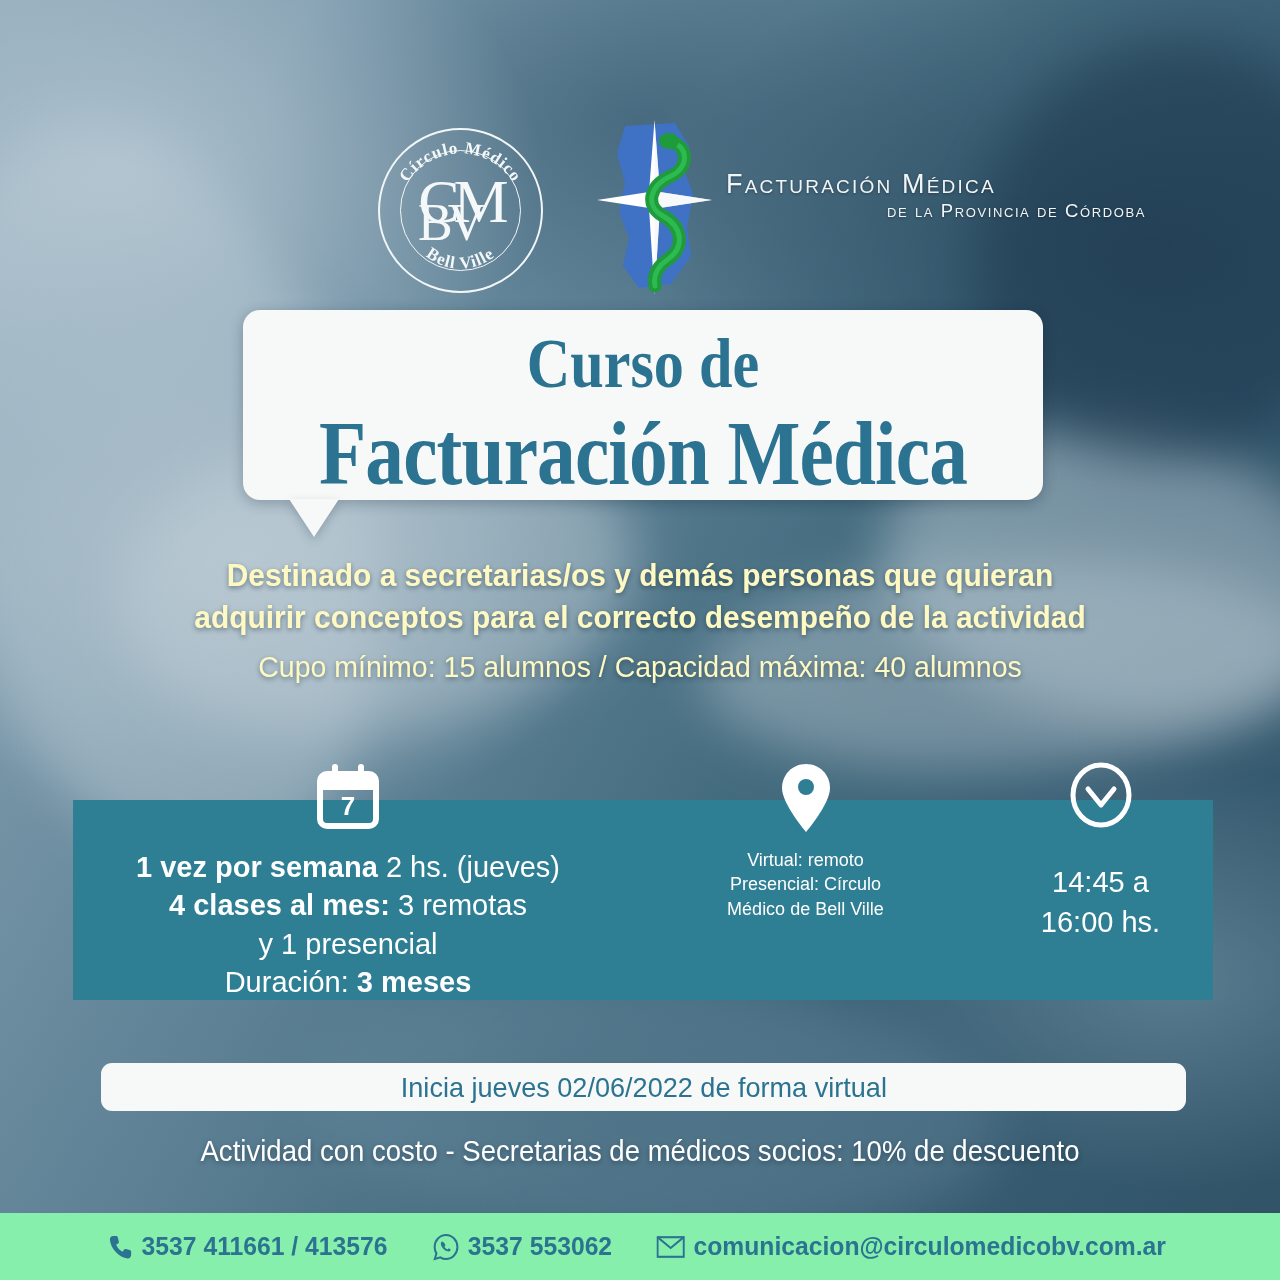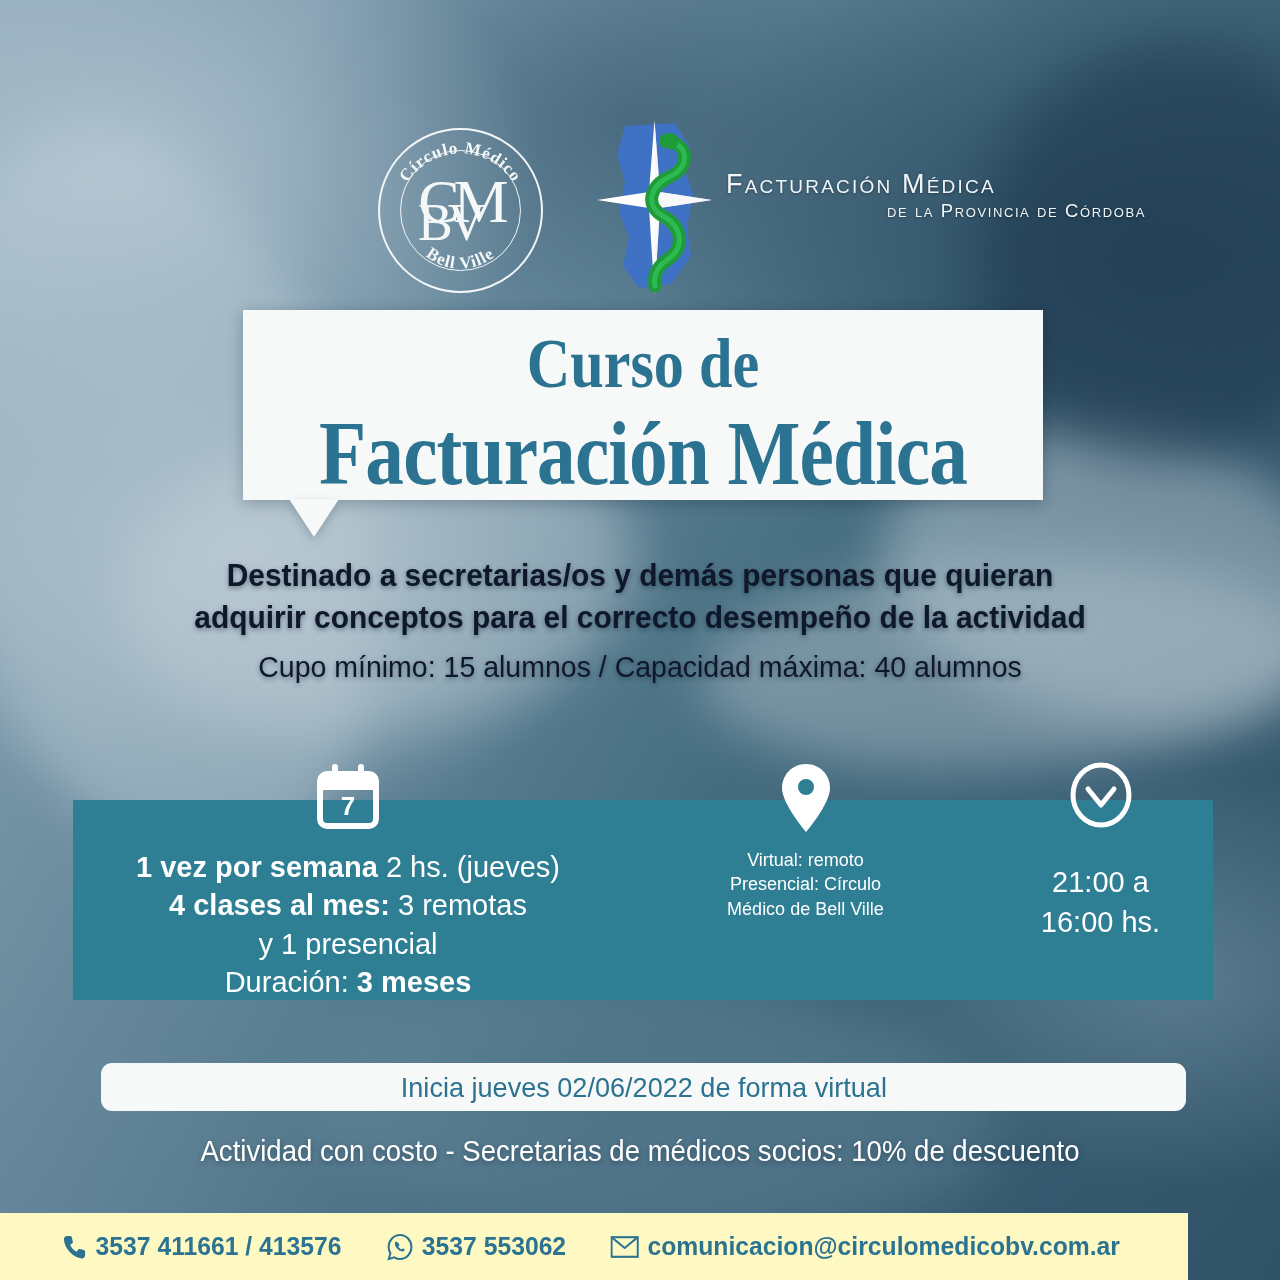--- a/index.html
+++ b/index.html
@@ -43,34 +43,34 @@
 
   .fedlogo{position:absolute;left:597px;top:62px;width:115px;height:175px;}
   .fedtext{position:absolute;left:726px;top:112px;width:420px;color:#f0f5f7;}
   .fedtext .l1{font-size:27px;letter-spacing:2.2px;font-variant:small-caps;line-height:1.05;
     text-shadow:0 1px 3px rgba(0,0,0,.35);}
   .fedtext .l2{font-size:18.5px;letter-spacing:1.6px;font-variant:small-caps;line-height:1.15;margin-top:2px;
     text-shadow:0 1px 3px rgba(0,0,0,.35);text-align:right;}
 
   
   .title-card{position:absolute;left:243px;top:310px;width:800px;height:190px;background:#f7f8f8;
-    box-shadow:0 3px 14px rgba(10,30,45,.28);}
+    box-shadow:0 3px 14px rgba(10,30,45,.28);border-radius:17px;}
   .title-tail{position:absolute;left:289px;top:499px;width:0;height:0;
     border-left:25px solid transparent;border-right:25px solid transparent;
     border-top:38px solid #f7f8f8;
     filter:drop-shadow(0 4px 5px rgba(10,30,45,.22));}
   .title-card .t1{position:absolute;left:0;right:0;top:14px;text-align:center;
     font-family:"Liberation Serif",serif;font-weight:700;font-size:70px;color:#2b7391;
     transform:scaleX(.86);letter-spacing:0px;}
   .title-card .t2{position:absolute;left:0;right:0;top:90px;text-align:center;
     font-family:"Liberation Serif",serif;font-weight:700;font-size:92px;color:#2b7391;
     transform:scaleX(.84);letter-spacing:-1px;}
 
   
-  .desc{position:absolute;left:90px;top:555px;width:1100px;text-align:center;color:#0f172a;
+  .desc{position:absolute;left:90px;top:555px;width:1100px;text-align:center;color:#fef9c3;
     text-shadow:0 2px 6px rgba(10,35,50,.45);}
   .desc .d1,.desc .d2{font-size:31.5px;font-weight:700;line-height:1.33;transform:scaleX(.95);}
   .desc .d3{font-size:30px;font-weight:400;line-height:1.5;margin-top:5px;transform:scaleX(.95);}
 
   
   .band{position:absolute;left:73px;top:800px;width:1140px;height:200px;background:#2e7e94;}
   .band-col{position:absolute;top:0;text-align:center;color:#ffffff;}
   .c1{left:25px;width:500px;}
   .c2{left:545px;width:375px;}
   .c3{left:930px;width:195px;}
@@ -89,21 +89,21 @@
   
   .start-banner{position:absolute;left:101px;top:1063px;width:1085px;height:48px;background:#f7f8f8;
     display:flex;align-items:center;justify-content:center;border-radius:11px;}
   .start-banner span{font-size:28.5px;color:#2b7391;transform:scaleX(.95);}
 
   
   .cost{position:absolute;left:40px;top:1135px;width:1200px;text-align:center;color:#ffffff;
     font-size:29px;transform:scaleX(.95);text-shadow:0 2px 6px rgba(10,35,50,.40);}
 
   
-  .contact-bar{position:absolute;left:0;top:1213px;width:1188px;height:67px;background:#fef9c3;
+  .contact-bar{position:absolute;left:0;top:1213px;width:1280px;height:67px;background:#86efac;
     display:flex;align-items:center;justify-content:center;gap:0;}
   .ci{display:flex;align-items:center;color:#2b7391;font-size:26px;font-weight:700;transform:scaleX(.95);}
   .ci .glyph{display:inline-flex;align-items:center;justify-content:center;margin-right:9px;}
   .gap-a{width:34px;} .gap-b{width:26px;}
 </style>
 </head>
 <body>
 
 <div id="flyer">
 
@@ -213,21 +213,21 @@
     </div>
 
     <div class="band-col c3">
       <div class="icon-wrap">
         <svg width="64" height="66" viewBox="0 0 64 66">
           <ellipse cx="32" cy="33" rx="28" ry="30" fill="none" stroke="#ffffff" stroke-width="5"></ellipse>
           <path d="M19 27 L32 43 L45 27" fill="none" stroke="#ffffff" stroke-width="5" stroke-linecap="round" stroke-linejoin="round"></path>
         </svg>
       </div>
       <div class="lines">
-        <div class="ln">21:00 a</div>
+        <div class="ln">14:45 a</div>
         <div class="ln">16:00 hs.</div>
       </div>
     </div>
   </div>
 
   <div class="start-banner">
     <span>Inicia jueves 02/06/2022 de forma virtual</span>
   </div>
 
   <div class="cost">Actividad con costo - Secretarias de médicos socios: 10% de descuento</div>

